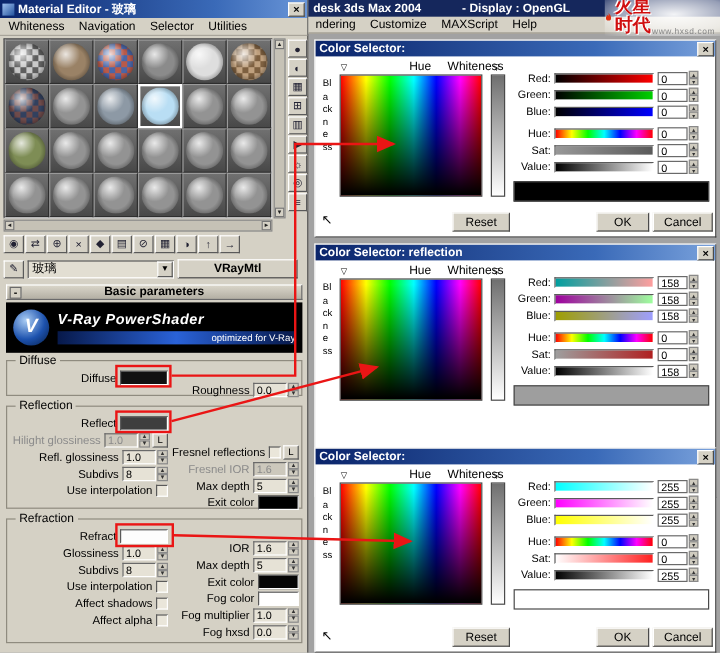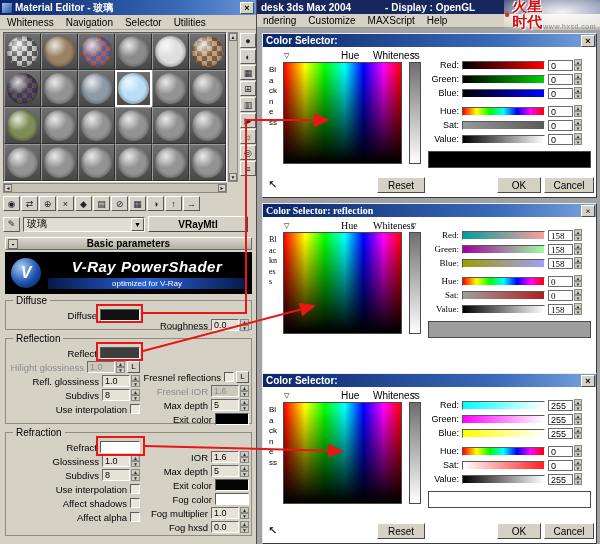--- a/index.html
+++ b/index.html
@@ -27,22 +27,22 @@
 .name-row{position:absolute;left:3px;top:215px;width:251px;height:18px;display:flex;align-items:center;gap:3px;}
 .combo{flex:0 0 122px;height:15px;background:#e2ded2;border:1px solid;border-color:#5a5a5a #fff #fff #5a5a5a;display:flex;align-items:center;font-size:10px;padding-left:3px;}
 .combo .dd{margin-left:auto;width:13px;height:13px;background:#d5d1c5;border:1px solid;border-color:#fff #5a5a5a #5a5a5a #fff;font-size:7px;text-align:center;line-height:12px;}
 .btn{background:#d5d1c5;border:1px solid;border-color:#fff #4a4a4a #4a4a4a #fff;font-size:10px;font-family:inherit;padding:0;color:#000;}
 .type-btn{flex:0 0 100px;height:16px;font-weight:bold;}
 .rollout{position:absolute;left:5px;top:237px;width:247px;height:13px;background:linear-gradient(#d9d5c9,#b3afa3);border:1px solid;border-color:#fff #6a6a6a #6a6a6a #fff;font-size:10px;font-weight:bold;text-align:center;line-height:11px;}
 .minus{position:absolute;left:2px;top:1px;width:10px;height:10px;border:1px solid #6a6a6a;background:#d5d1c5;line-height:8px;font-size:9px;text-align:center;font-weight:bold;}
 .banner{position:absolute;left:5px;top:252px;width:247px;height:42px;background:#000;display:flex;align-items:center;}
 .vlogo{width:30px;height:30px;border-radius:50%;margin:0 7px 0 6px;background:radial-gradient(circle at 35% 30%,#aacdf4,#1d52ae 55%,#051d46);color:#fff;font-weight:bold;font-style:italic;font-size:16px;display:flex;align-items:center;justify-content:center;flex:0 0 auto;}
 .btxt{flex:1;padding-right:6px;}
-.btitle{color:#fff;font-size:15px;font-weight:bold;font-style:italic;text-align:center;letter-spacing:.5px;}
-.bsub{margin-top:3px;background:linear-gradient(to right,#07194a,#2a62d8,#07194a);color:#fff;font-size:8px;text-align:center;padding:1px 0;}
+.btitle{color:#fff;font-size:12px;font-weight:bold;font-style:italic;letter-spacing:.5px;}
+.bsub{margin-top:3px;background:linear-gradient(to right,#07194a,#2a62d8,#07194a);color:#fff;font-size:8px;text-align:right;padding:1px 0;}
 .group{position:absolute;left:5px;width:247px;border:1px solid #8f8b7f;}
 #g-diffuse{top:300px;height:30px;}
 #g-reflection{top:338px;height:86px;}
 #g-refraction{top:432px;height:104px;}
 .legend{position:absolute;top:-6px;left:7px;background:#d5d1c5;font-size:10px;line-height:11px;padding:0 3px;}
 .prow{display:flex;align-items:center;height:14px;padding:0 2px;}
 .prow.first{margin-top:7px;}
 .half{display:flex;align-items:center;height:14px;}
 .hl{width:132px;flex:0 0 132px;}
 .hr{flex:1;margin-top:20px;}
@@ -553,21 +553,21 @@
               <i>▼</i>
             </span>
           </div>
         </div>
         <div class="cs-preview" style="background: rgb(0, 0, 0);"></div>
         <span class="cs-pick">↖</span>
         <button class="btn cs-reset">Reset</button>
         <button class="btn cs-ok">OK</button>
         <button class="btn cs-cancel">Cancel</button>
       </div>
-      <div class="cs-dialog" style="top: 203px; height: 212px; font-family: Liberation Serif, serif;">
+      <div class="cs-dialog" style="top: 203px; height: 212px;">
         <div class="cs-title">
           <span class="t">Color Selector: reflection</span>
           <span class="wbtn">×</span>
         </div>
         <span class="cs-hue-l">Hue</span>
         <span class="cs-wh-l">Whiteness</span>
         <span class="cs-mark m1">▽</span>
         <span class="cs-mark m2">▽</span>
         <span class="cs-bk-l">Blackness</span>
         <div class="cs-square"></div>

